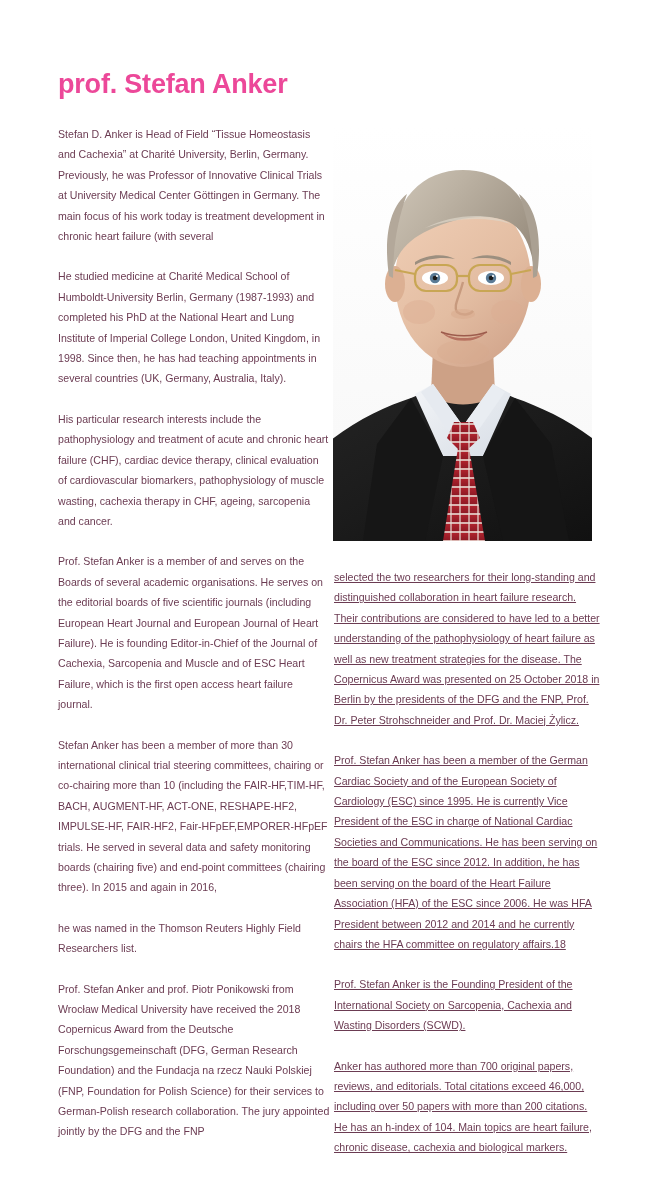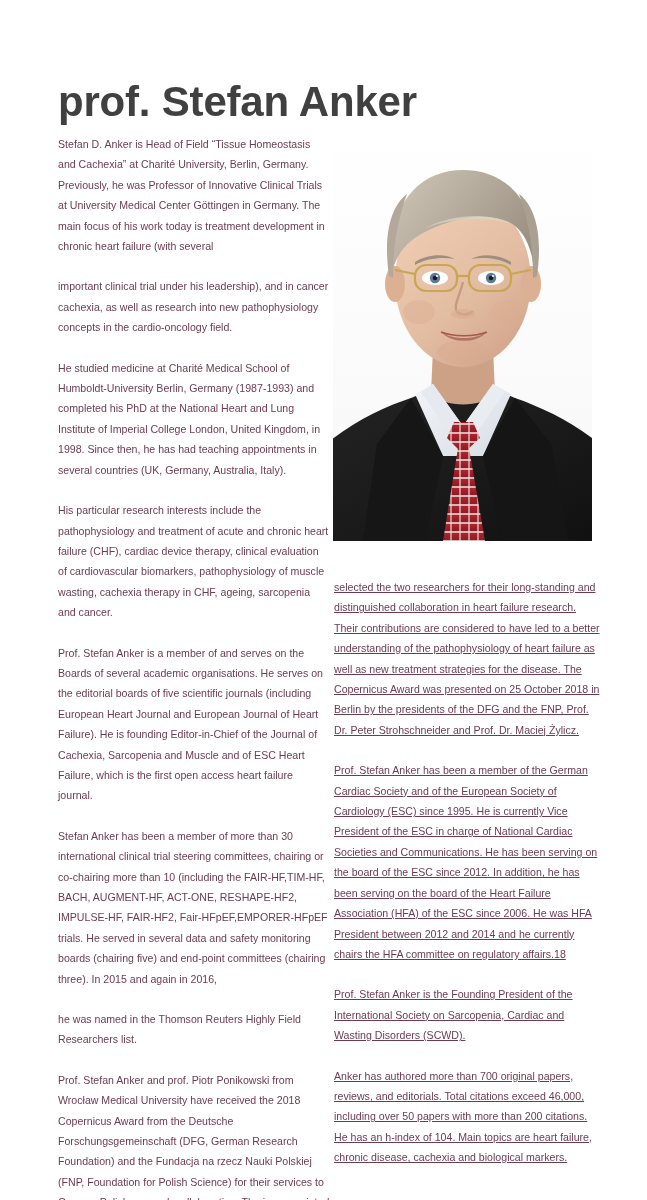--- a/index.html
+++ b/index.html
@@ -19,23 +19,23 @@
     position: absolute;
     inset: 0;
     background: #ffffff;
   }
 
   
   .title {
     position: absolute;
     left: 58px;
     top: 52px;
-    font-size: 42px;
+    font-size: 27px;
     font-weight: bold;
-    color: #404040;
+    color: #ec4899;
     letter-spacing: -0.2px;
     line-height: 1.05;
     white-space: nowrap;
   }
 
   
   .col {
     position: absolute;
     font-size: 10.6px;
     line-height: 20.4px;
@@ -47,21 +47,21 @@
     top: 122px;
     width: 272px;
   }
   .col-right {
     left: 334px;
     top: 565px;
     width: 266px;
     text-decoration: underline;
   }
   .col p {
-    margin: 12px 0 20px 0;
+    margin: 2px 0 20px 0;
   }
   .col p:last-child { margin-bottom: 0; }
 
   
   .photo {
     position: absolute;
     left: 333px;
     top: 126px;
     width: 259px;
     height: 415px;
@@ -174,29 +174,28 @@
 
         <ellipse cx="86" cy="186" rx="16" ry="12" fill="#dcae92" opacity="0.45"></ellipse>
         <ellipse cx="174" cy="186" rx="16" ry="12" fill="#dcae92" opacity="0.45"></ellipse>
         <ellipse cx="130" cy="226" rx="26" ry="12" fill="#d6a88c" opacity="0.35"></ellipse>
       </g>
     </svg>
   </div>
 
   <div class="col col-left">
     <p>Stefan D. Anker is Head of Field “Tissue Homeostasis and Cachexia” at Charité University, Berlin, Germany. Previously, he was Professor of Innovative Clinical Trials at University Medical Center Göttingen in Germany. The main focus of his work today is treatment development in chronic heart failure (with several</p>
-    <p>important clinical trial under his leadership), and in cancer cachexia, as well as research into new pathophysiology concepts in the cardio-oncology field.</p>
     <p>He studied medicine at Charité Medical School of Humboldt-University Berlin, Germany (1987-1993) and completed his PhD at the National Heart and Lung Institute of Imperial College London, United Kingdom, in 1998. Since then, he has had teaching appointments in several countries (UK, Germany, Australia, Italy).</p>
     <p>His particular research interests include the pathophysiology and treatment of acute and chronic heart failure (CHF), cardiac device therapy, clinical evaluation of cardiovascular biomarkers, pathophysiology of muscle wasting, cachexia therapy in CHF, ageing, sarcopenia and cancer.</p>
     <p>Prof. Stefan Anker is a member of and serves on the Boards of several academic organisations. He serves on the editorial boards of five scientific journals (including European Heart Journal and European Journal of Heart Failure). He is founding Editor-in-Chief of the Journal of Cachexia, Sarcopenia and Muscle and of ESC Heart Failure, which is the first open access heart failure journal.</p>
     <p>Stefan Anker has been a member of more than 30 international clinical trial steering committees, chairing or co-chairing more than 10 (including the FAIR-HF,TIM-HF, BACH, AUGMENT-HF, ACT-ONE, RESHAPE-HF2, IMPULSE-HF, FAIR-HF2, Fair-HFpEF,EMPORER-HFpEF trials. He served in several data and safety monitoring boards (chairing five) and end-point committees (chairing three). In 2015 and again in 2016,</p>
     <p>he was named in the Thomson Reuters Highly Field Researchers list.</p>
     <p>Prof. Stefan Anker and prof. Piotr Ponikowski from Wrocław Medical University have received the 2018 Copernicus Award from the Deutsche Forschungsgemeinschaft (DFG, German Research Foundation) and the Fundacja na rzecz Nauki Polskiej (FNP, Foundation for Polish Science) for their services to German-Polish research collaboration. The jury appointed jointly by the DFG and the FNP</p>
   </div>
 
   <div class="col col-right">
     <p>selected the two researchers for their long-standing and distinguished collaboration in heart failure research. Their contributions are considered to have led to a better understanding of the pathophysiology of heart failure as well as new treatment strategies for the disease. The Copernicus Award was presented on 25 October 2018 in Berlin by the presidents of the DFG and the FNP, Prof. Dr. Peter Strohschneider and Prof. Dr. Maciej Żylicz.</p>
     <p>Prof. Stefan Anker has been a member of the German Cardiac Society and of the European Society of Cardiology (ESC) since 1995. He is currently Vice President of the ESC in charge of National Cardiac Societies and Communications. He has been serving on the board of the ESC since 2012. In addition, he has been serving on the board of the Heart Failure Association (HFA) of the ESC since 2006. He was HFA President between 2012 and 2014 and he currently chairs the HFA committee on regulatory affairs.18</p>
-    <p>Prof. Stefan Anker is the Founding President of the International Society on Sarcopenia, Cardiac and Wasting Disorders (SCWD).</p>
+    <p>Prof. Stefan Anker is the Founding President of the International Society on Sarcopenia, Cachexia and Wasting Disorders (SCWD).</p>
     <p>Anker has authored more than 700 original papers, reviews, and editorials. Total citations exceed 46,000, including over 50 papers with more than 200 citations. He has an h-index of 104. Main topics are heart failure, chronic disease, cachexia and biological markers.</p>
   </div>
 
 </div>
 
 </body></html>

